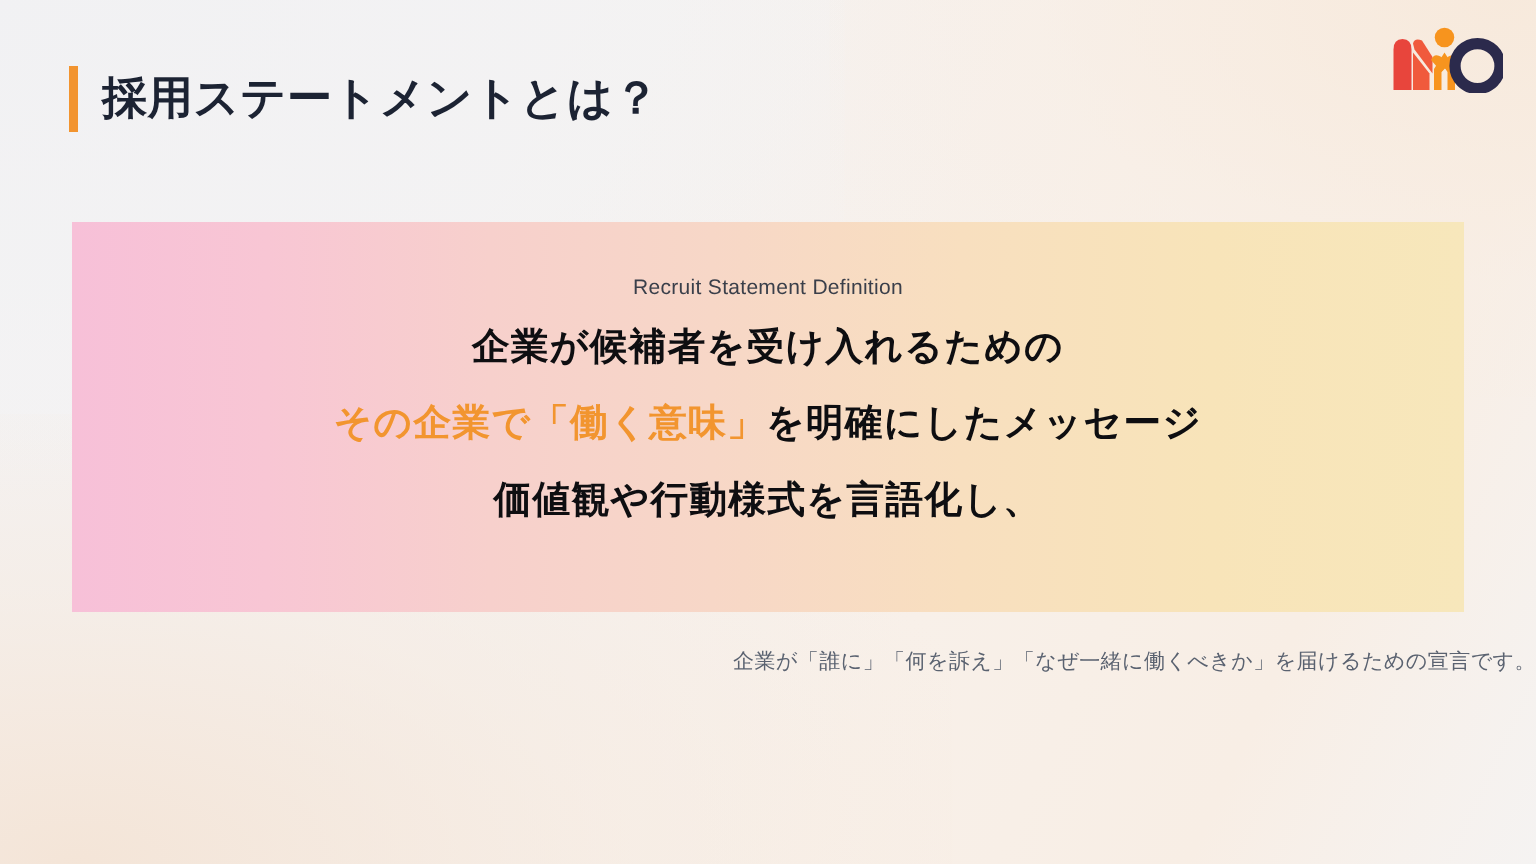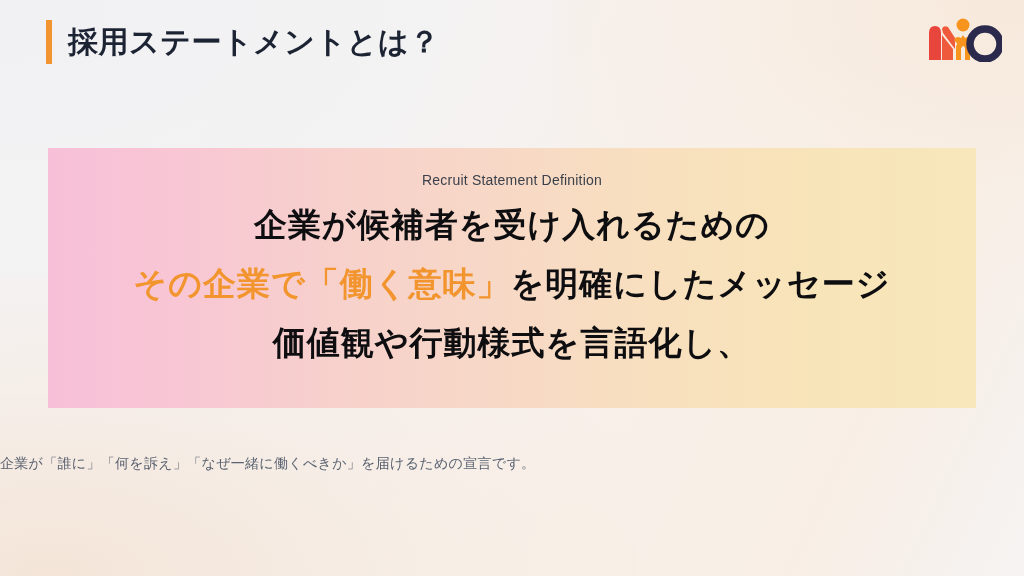--- a/index.html
+++ b/index.html
@@ -44,21 +44,21 @@
     background:radial-gradient(ellipse at 0% 0%,
       rgba(241,241,243,0.95) 0%,
       rgba(243,243,244,0.5) 55%,
       rgba(244,244,245,0.0) 85%);
   }
 
   .stage { position:absolute; inset:0; }
 
   
   .header {
-    position:absolute; left:46px; top:20px;
+    position:absolute; left:46px; top:44px;
     display:flex; align-items:center;
   }
   .accent-bar {
     width:6px; height:44px;
     background:#f2942f;
     margin-right:16px;
     flex:0 0 auto;
   }
   .page-title {
     font-size:30px;
@@ -86,48 +86,48 @@
       #f8c6d4 14%,
       #f7d0cc 30%,
       #f7d7c7 46%,
       #f8dfbf 64%,
       #f8e4b9 82%,
       #f7e7bb 100%);
     display:flex;
     flex-direction:column;
     align-items:center;
     justify-content:flex-start;
-    padding-top:24px;
+    padding-top:35px;
   }
 
   .card-eyebrow {
     font-size:14px;
     color:#3a3f4a;
     letter-spacing:0.2px;
     margin-bottom:20px;
   }
 
   .card-line {
-    font-size:33px;
+    font-size:25px;
     font-weight:bold;
     color:#0e0e11;
     line-height:1;
     letter-spacing:1px;
     margin-bottom:26px;
     white-space:nowrap;
   }
   .card-line:last-child { margin-bottom:0; }
 
   .hl-orange { color:#f2952f; }
 
   
   .caption {
     position:absolute;
-    left:0; right:0; top:455px;
-    text-align:left;
+    left:0; right:0; top:432px;
+    text-align:right;
     font-size:14px;
     color:#5a6270;
     letter-spacing:0.3px;
   }
 </style>
 </head>
 <body>
 
 <div class="bg-base"></div>
 <div class="bg-cool-tl"></div>

